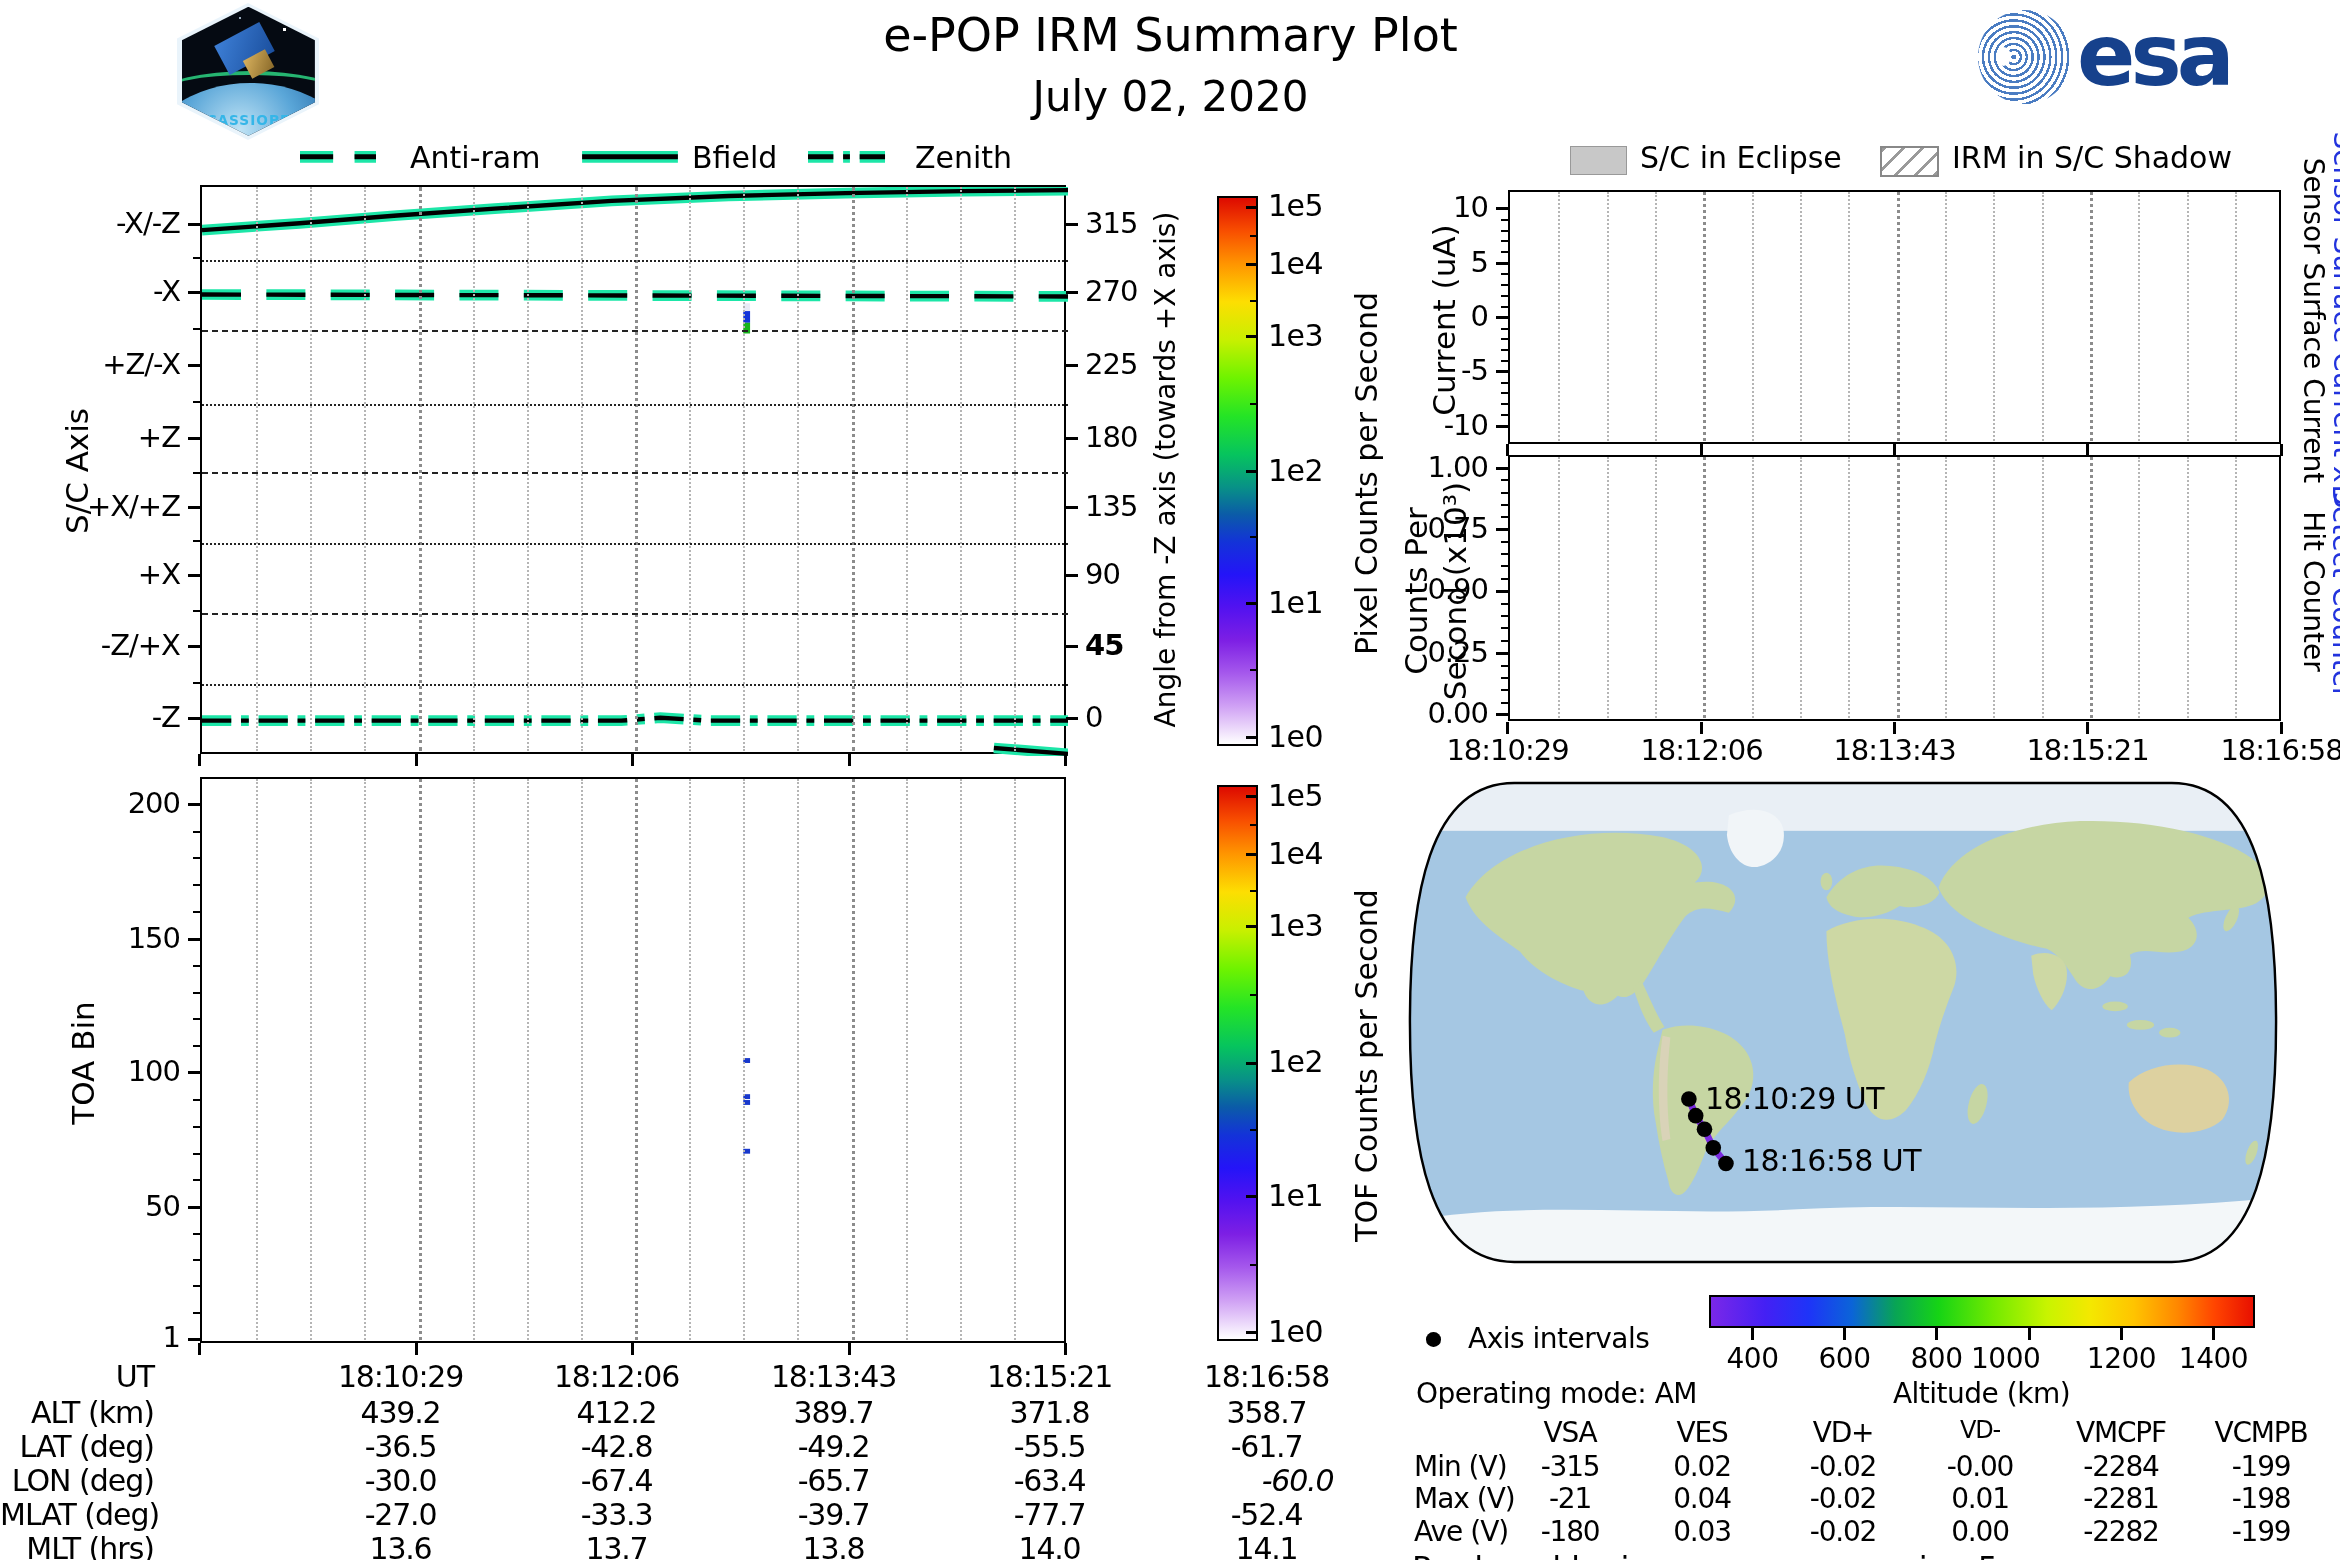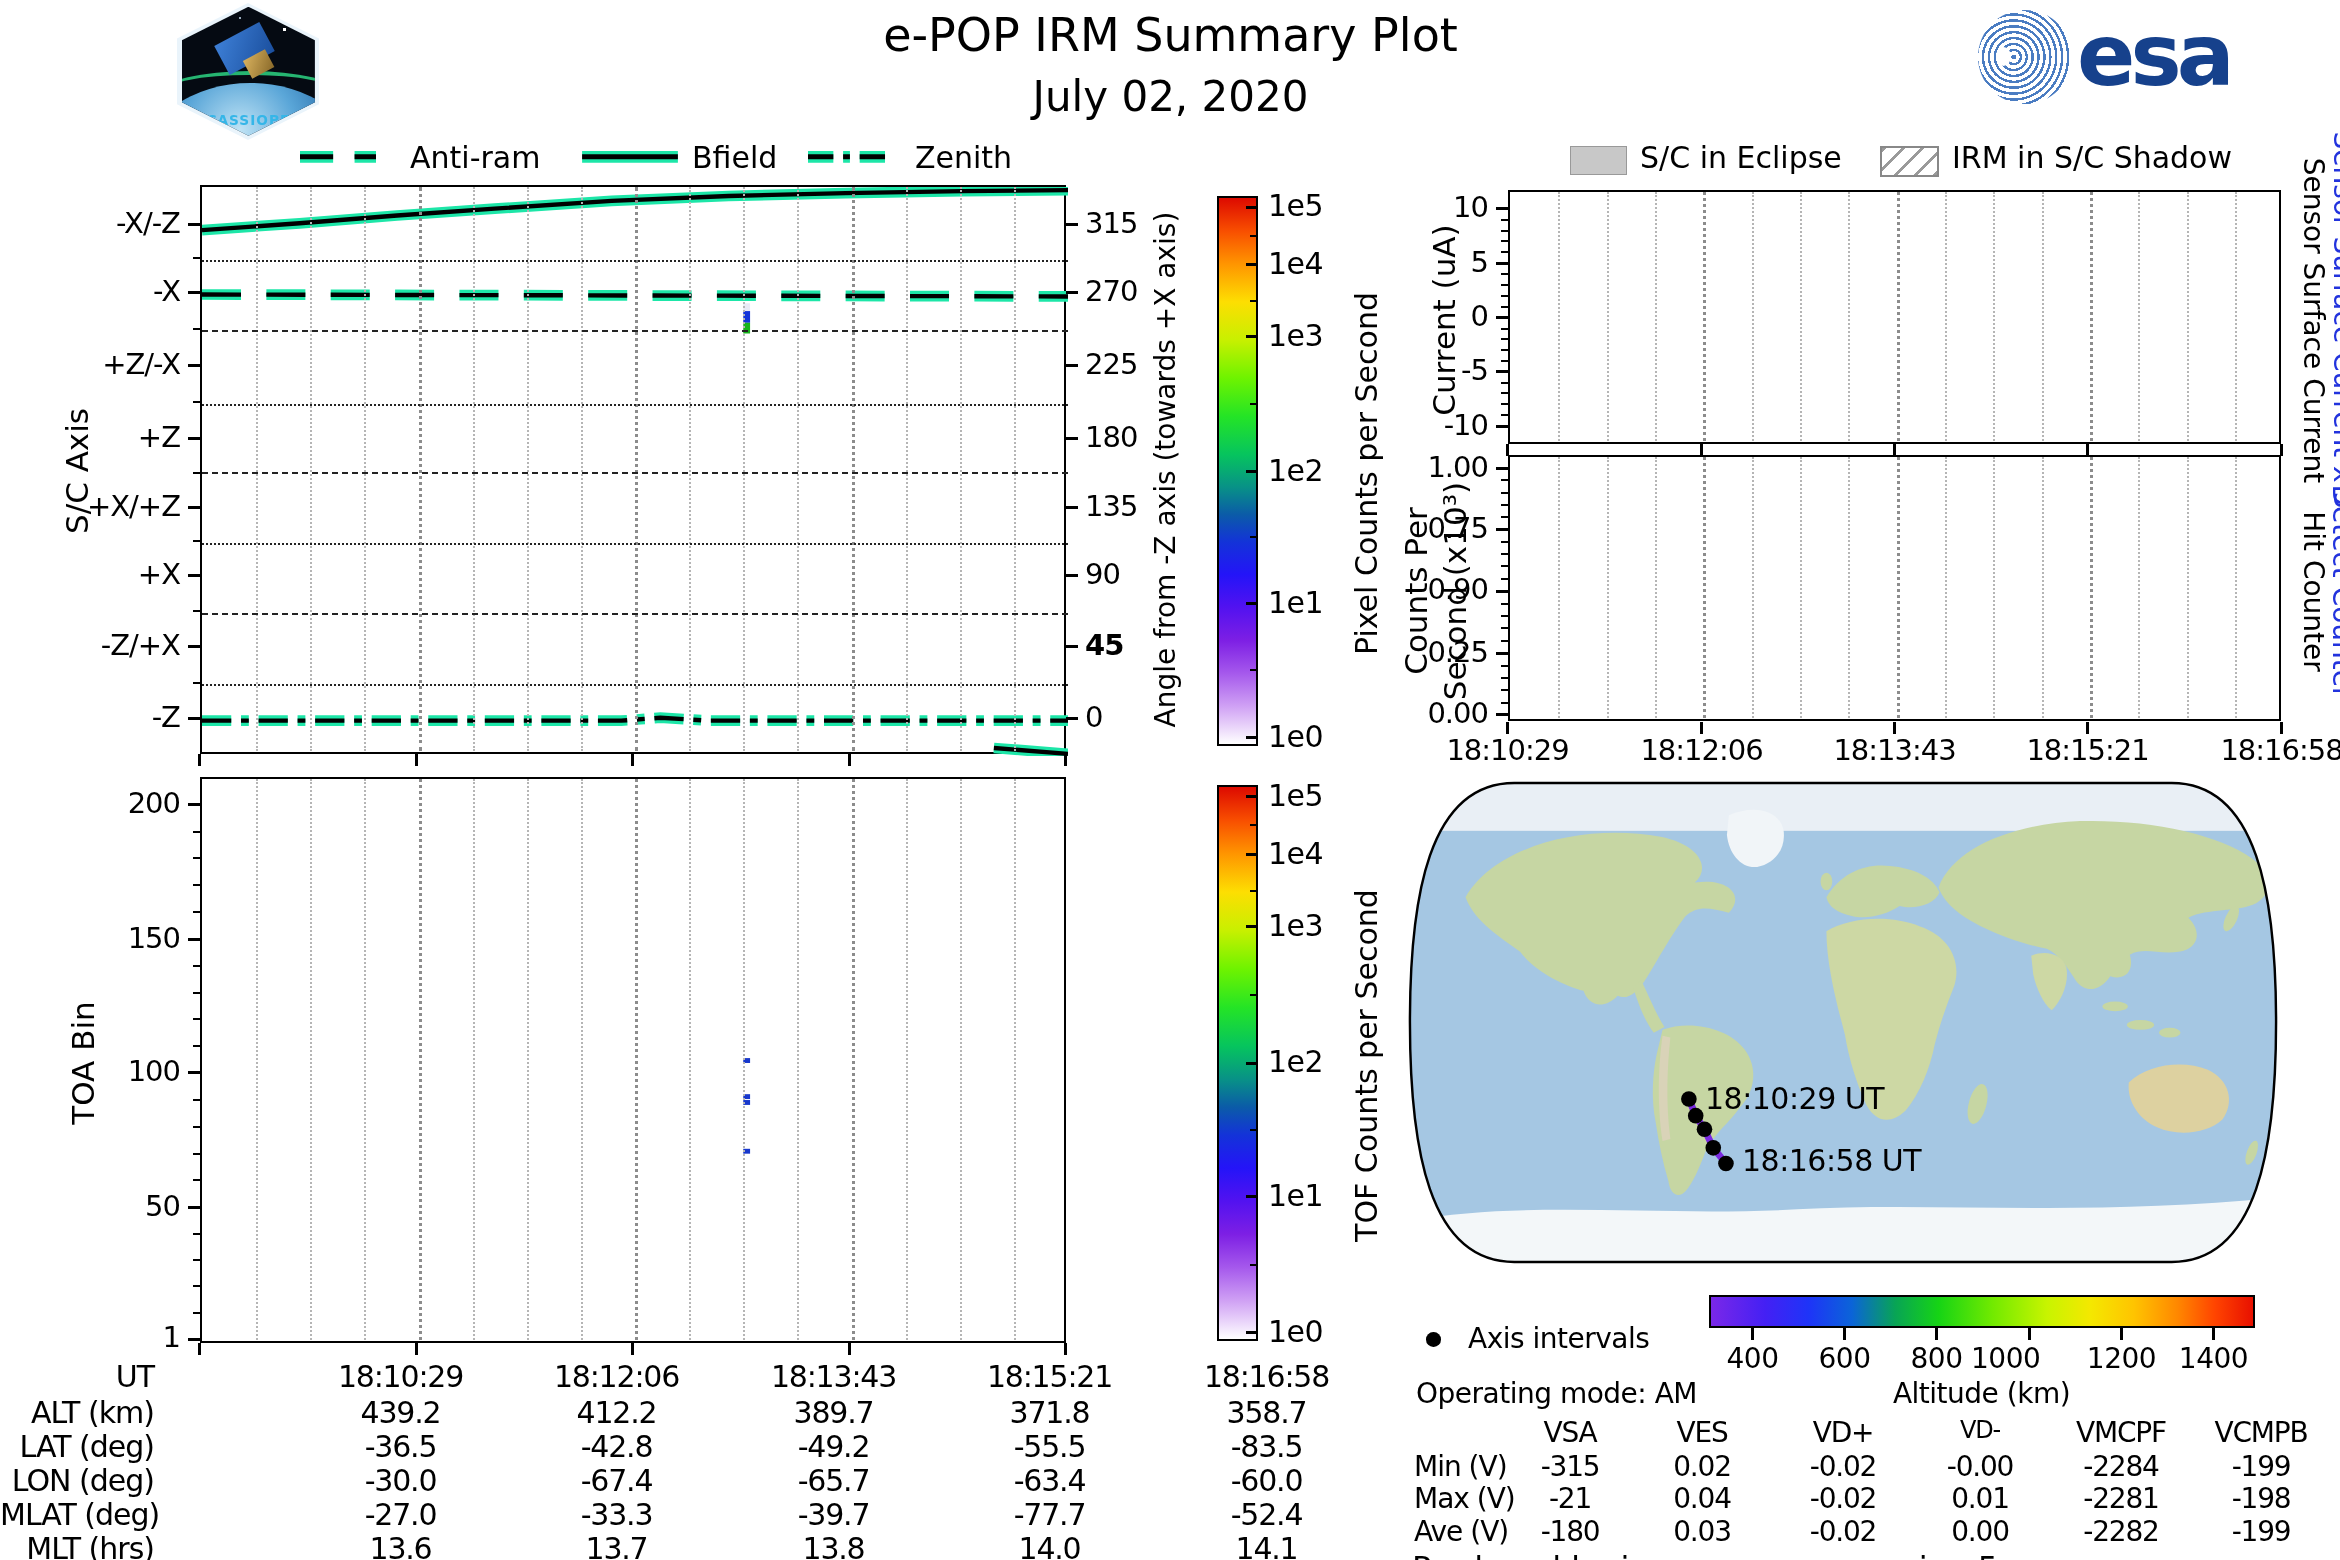--- a/index.html
+++ b/index.html
@@ -290,27 +290,27 @@
       <div class="tbl-cell" style="left: 293px; top: 1395px; width: 215px;">439.2</div>
       <div class="tbl-cell" style="left: 509px; top: 1395px; width: 215px;">412.2</div>
       <div class="tbl-cell" style="left: 726px; top: 1395px; width: 215px;">389.7</div>
       <div class="tbl-cell" style="left: 942px; top: 1395px; width: 215px;">371.8</div>
       <div class="tbl-cell" style="left: 1159px; top: 1395px; width: 215px;">358.7</div>
       <div class="tbl-rowlabel" style="left: 0px; top: 1429px; width: 154px;">LAT (deg)</div>
       <div class="tbl-cell" style="left: 293px; top: 1429px; width: 215px;">-36.5</div>
       <div class="tbl-cell" style="left: 509px; top: 1429px; width: 215px;">-42.8</div>
       <div class="tbl-cell" style="left: 726px; top: 1429px; width: 215px;">-49.2</div>
       <div class="tbl-cell" style="left: 942px; top: 1429px; width: 215px;">-55.5</div>
-      <div class="tbl-cell" style="left: 1159px; top: 1429px; width: 215px;">-83.5</div>
+      <div class="tbl-cell" style="left: 1159px; top: 1429px; width: 215px;">-61.7</div>
       <div class="tbl-rowlabel" style="left: 0px; top: 1463px; width: 154px;">LON (deg)</div>
       <div class="tbl-cell" style="left: 293px; top: 1463px; width: 215px;">-30.0</div>
       <div class="tbl-cell" style="left: 509px; top: 1463px; width: 215px;">-67.4</div>
       <div class="tbl-cell" style="left: 726px; top: 1463px; width: 215px;">-65.7</div>
       <div class="tbl-cell" style="left: 942px; top: 1463px; width: 215px;">-63.4</div>
-      <div class="tbl-cell" style="left: 1159px; top: 1463px; width: 215px;">-60.0</div>
+      <div class="tbl-cell" style="left: 1190px; top: 1463px; width: 215px; font-style: italic;">-60.0</div>
       <div class="tbl-rowlabel" style="left: 0px; top: 1497px; width: 154px;">MLAT (deg)</div>
       <div class="tbl-cell" style="left: 293px; top: 1497px; width: 215px;">-27.0</div>
       <div class="tbl-cell" style="left: 509px; top: 1497px; width: 215px;">-33.3</div>
       <div class="tbl-cell" style="left: 726px; top: 1497px; width: 215px;">-39.7</div>
       <div class="tbl-cell" style="left: 942px; top: 1497px; width: 215px;">-77.7</div>
       <div class="tbl-cell" style="left: 1159px; top: 1497px; width: 215px;">-52.4</div>
       <div class="tbl-rowlabel" style="left: 0px; top: 1531px; width: 154px;">MLT (hrs)</div>
       <div class="tbl-cell" style="left: 293px; top: 1531px; width: 215px;">13.6</div>
       <div class="tbl-cell" style="left: 509px; top: 1531px; width: 215px;">13.7</div>
       <div class="tbl-cell" style="left: 726px; top: 1531px; width: 215px;">13.8</div>

